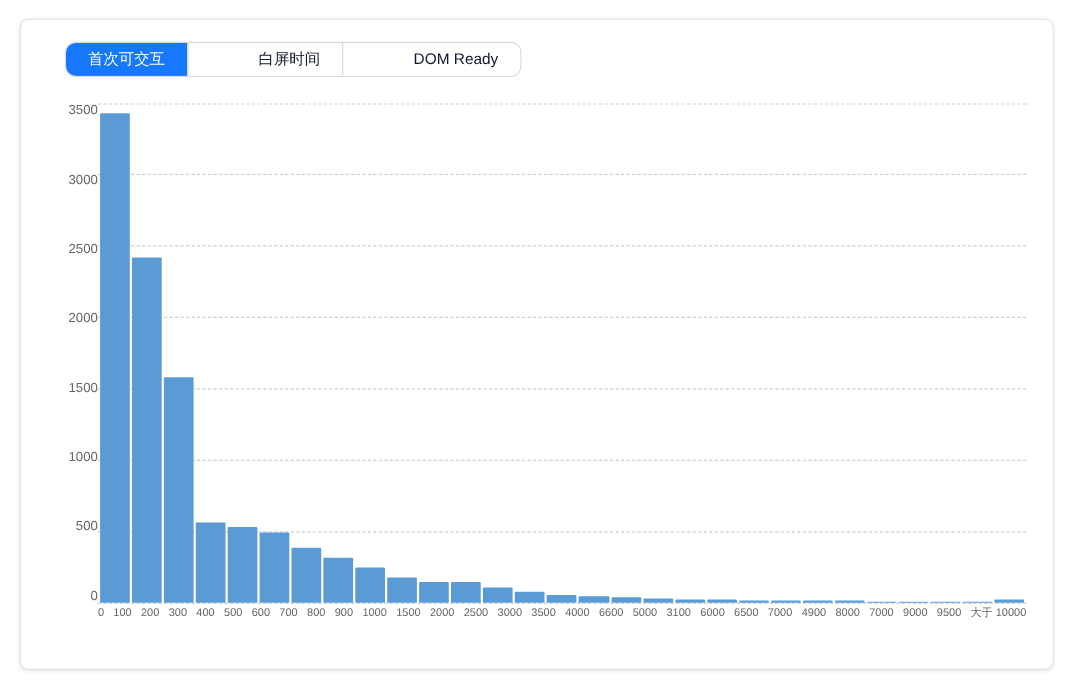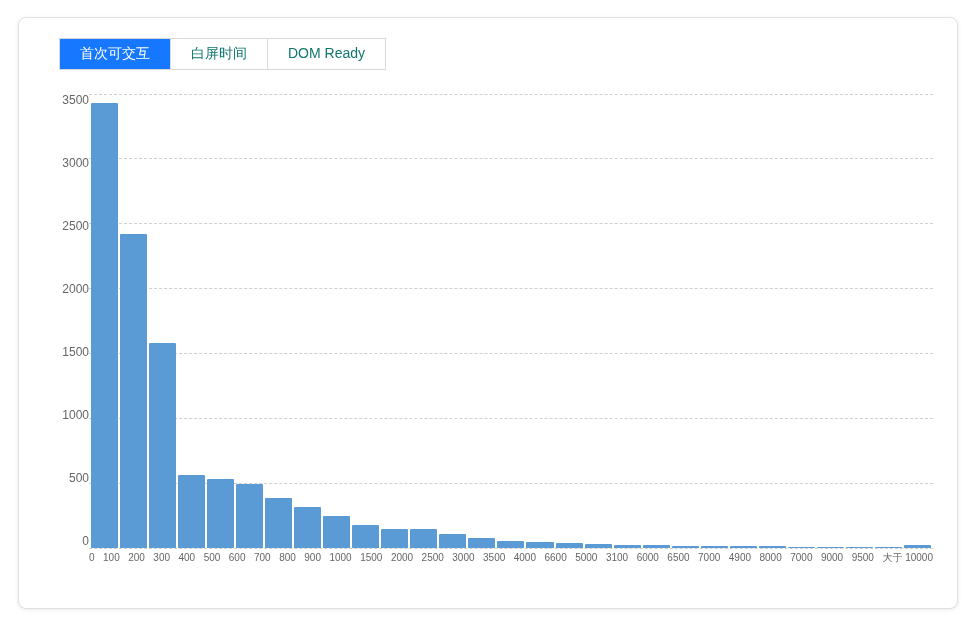--- a/index.html
+++ b/index.html
@@ -28,29 +28,30 @@
     }
     .toolbar-label {
       font-size: 14px;
       color: #333;
       margin-right: 16px;
       white-space: nowrap;
     }
     .tab-group {
       display: flex;
       border: 1px solid #d9d9d9;
-      border-radius: 0;
+      border-radius: 10px;
       overflow: hidden;
+      gap: 44px;
     }
     .tab {
       padding: 6px 20px;
       font-size: 14px;
       cursor: pointer;
       background: #fff;
-      color: #0f766e;
+      color: #0f172a;
       border-right: 1px solid #d9d9d9;
       user-select: none;
     }
     .tab:last-child { border-right: none; text-align: right; }
     .tab.active {
       background: #1677ff;
       color: #fff;
     }
     .chart-area {
       position: relative;

